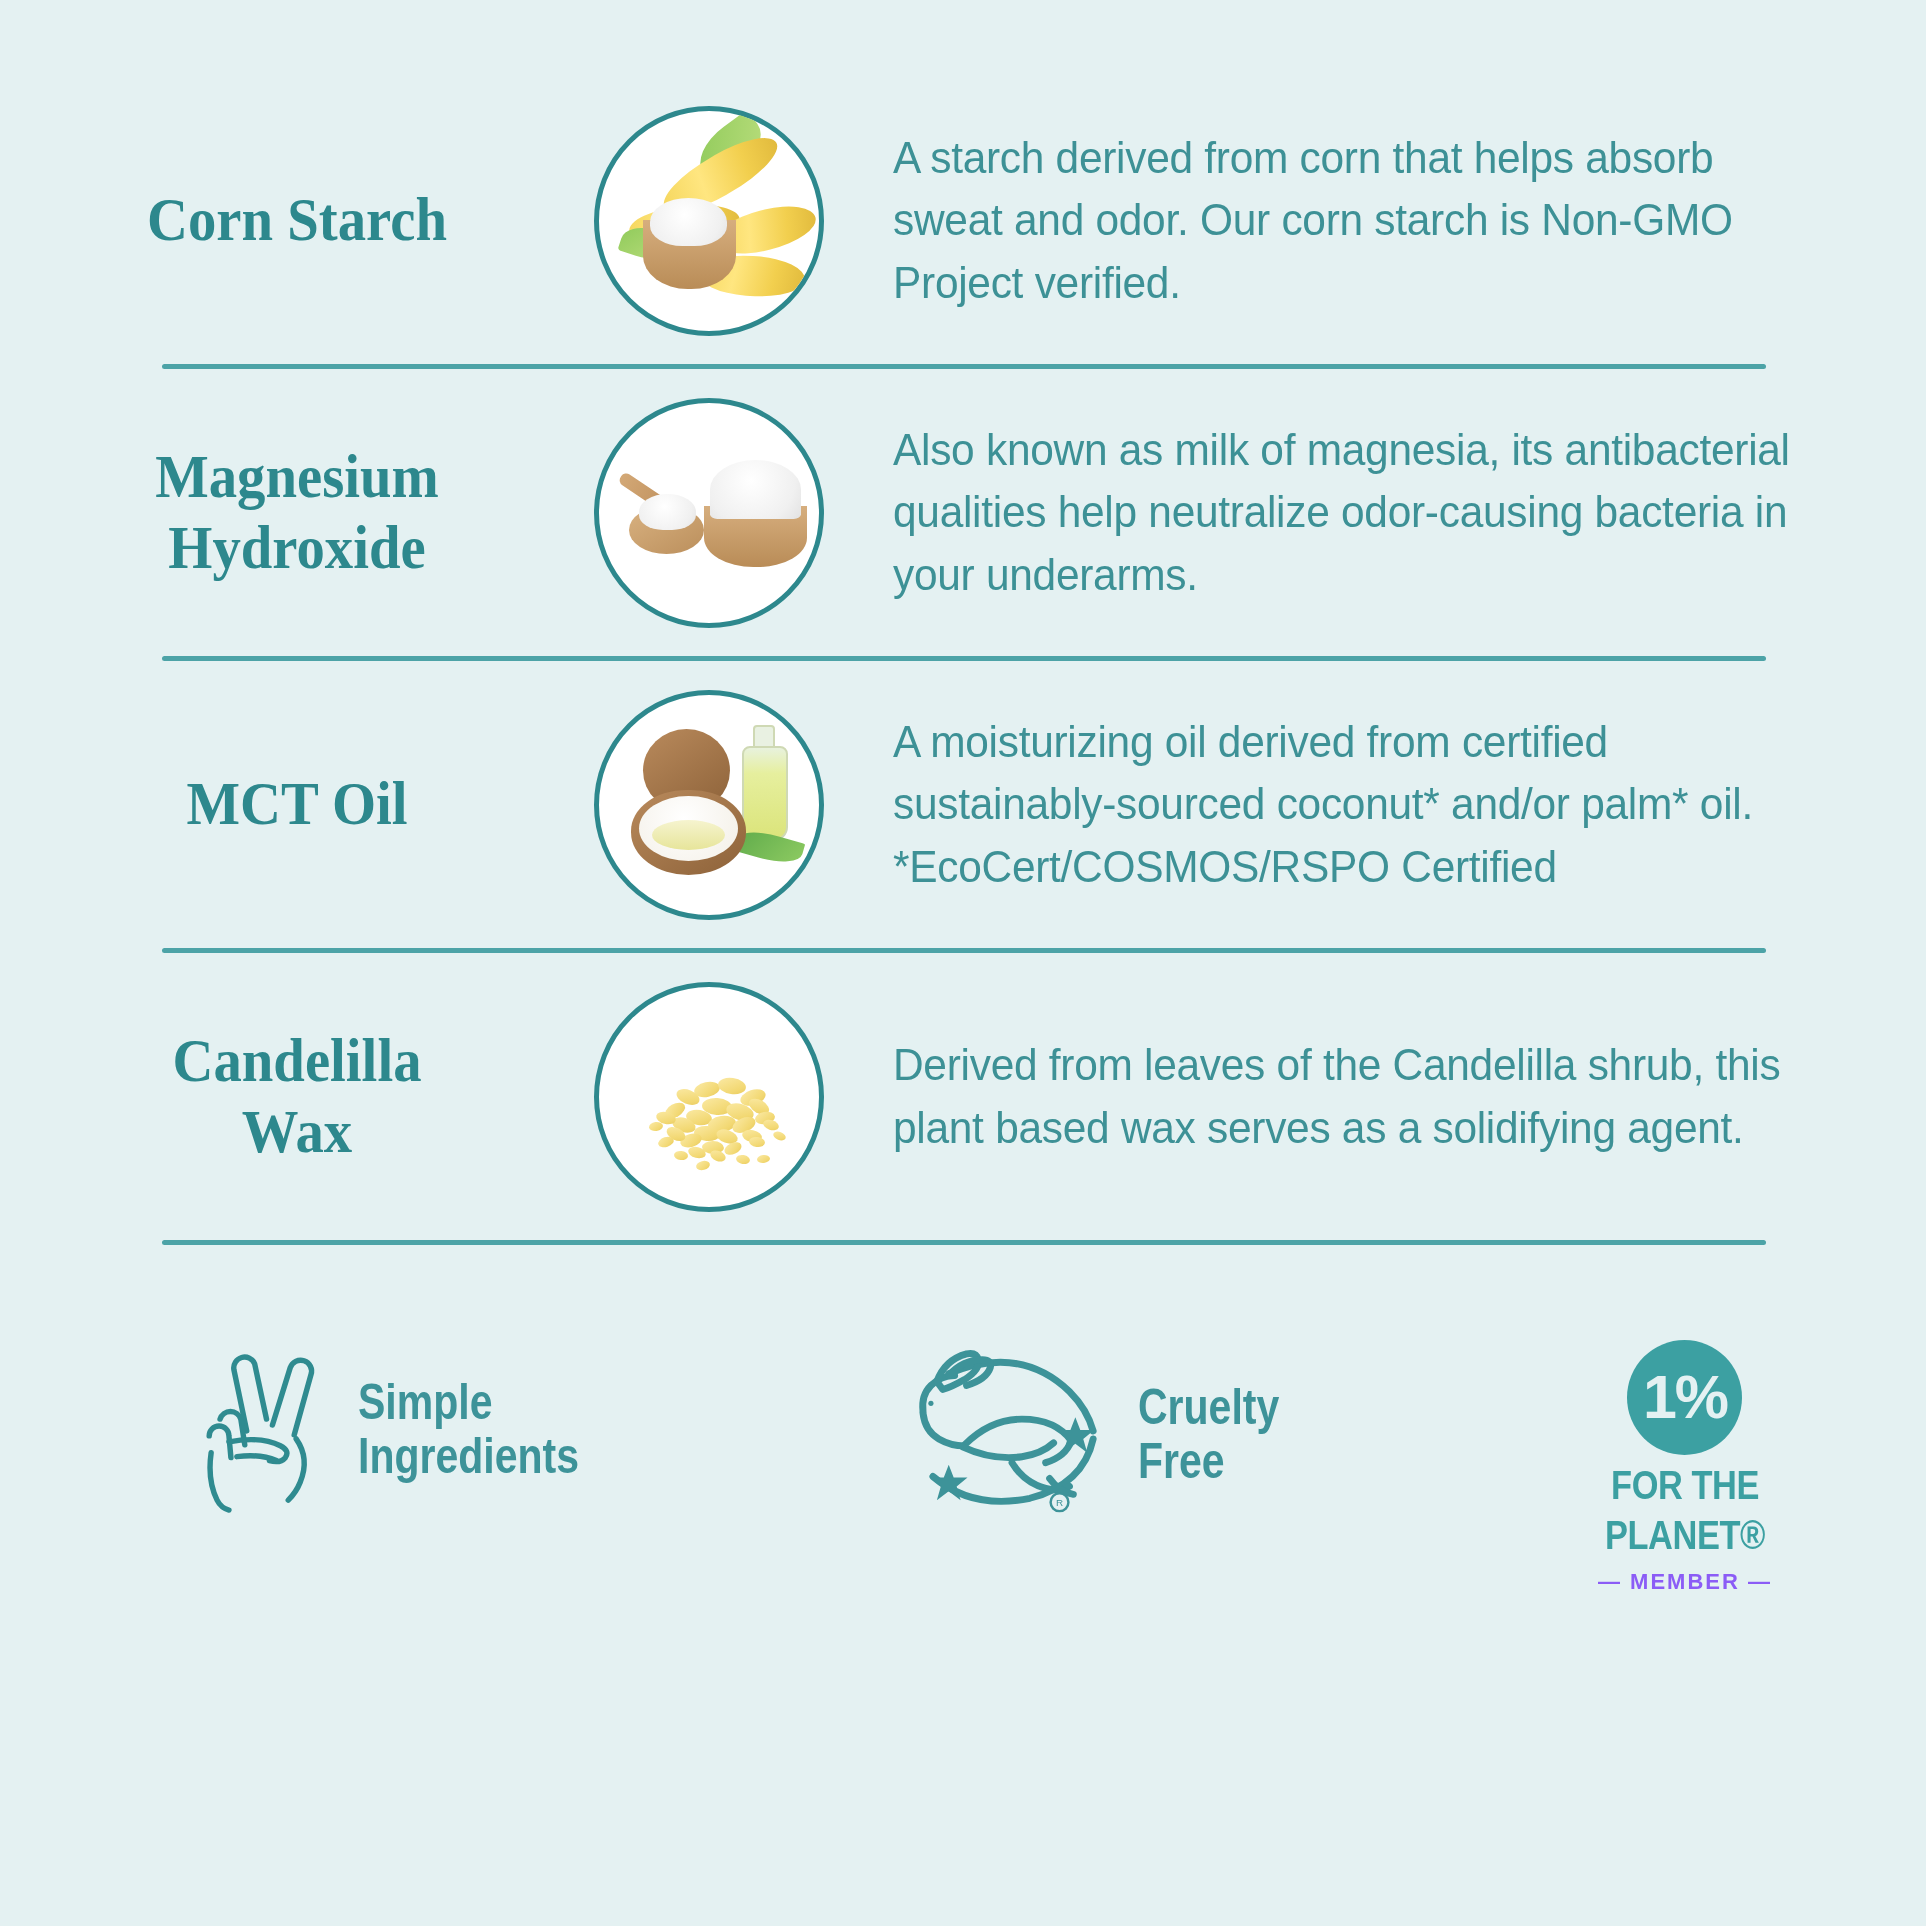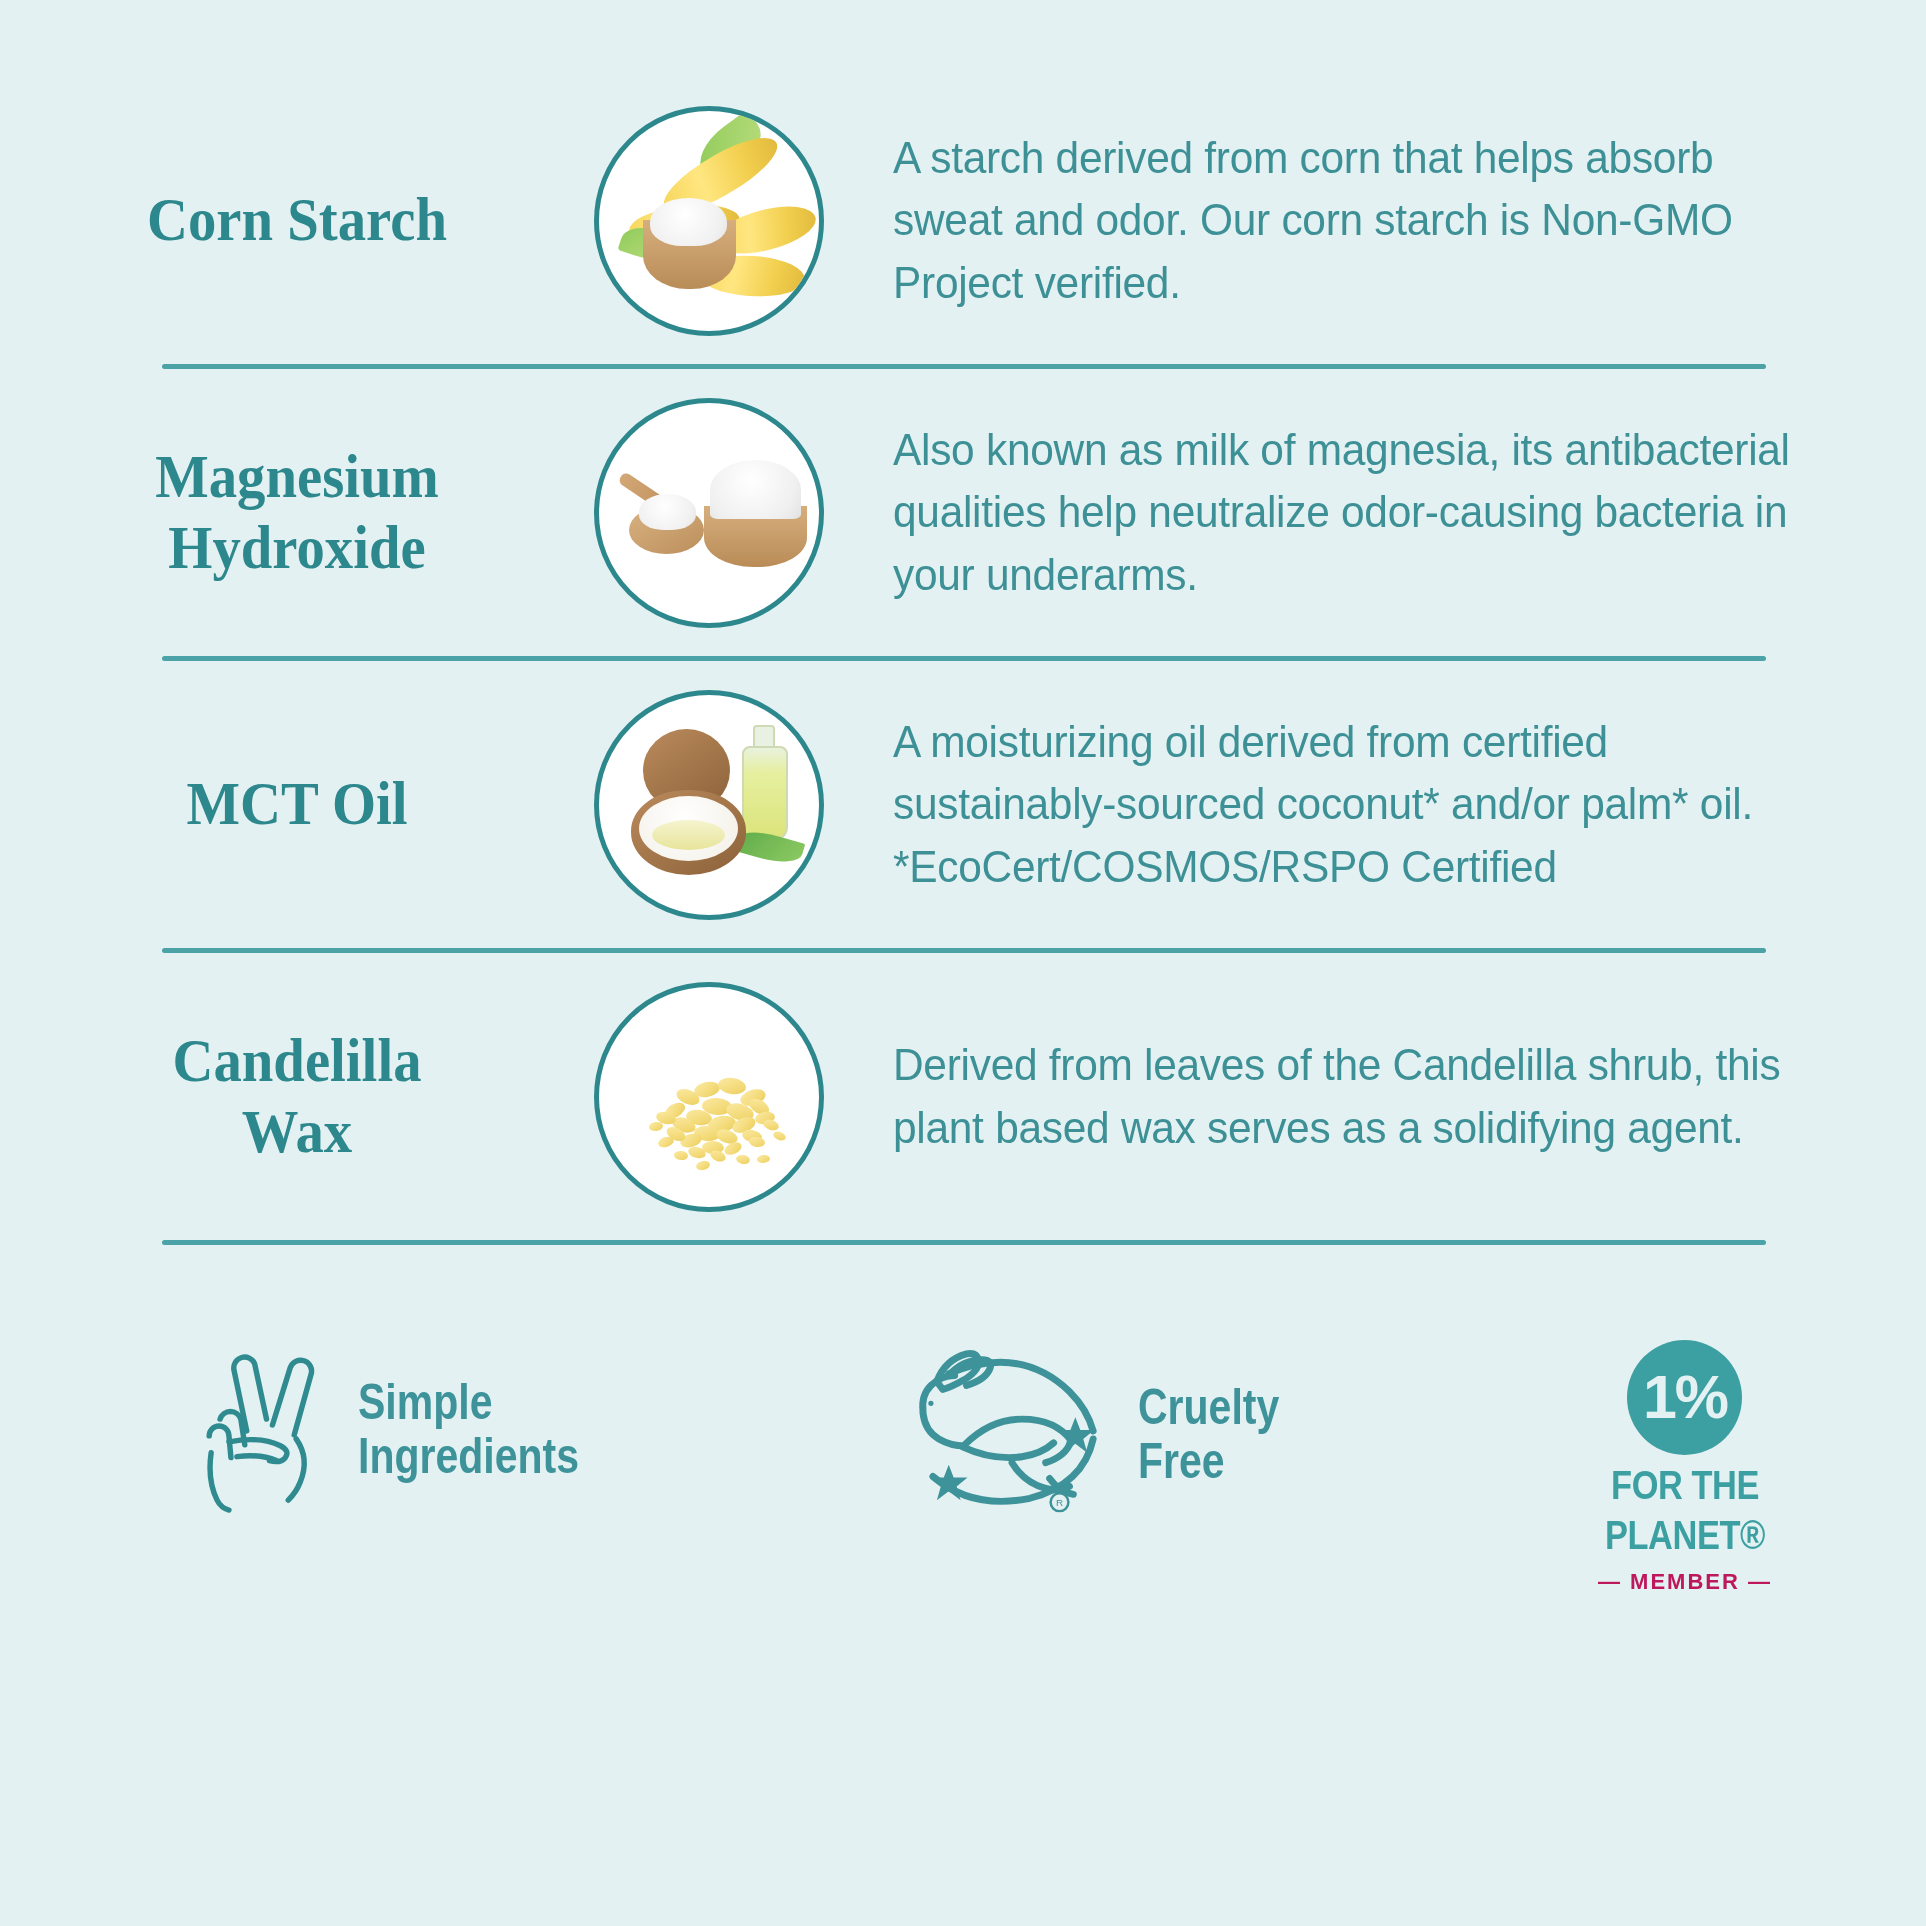--- a/index.html
+++ b/index.html
@@ -221,21 +221,21 @@
     color:#3ca0a2;
     text-align:center;
     transform:scaleX(0.86);
     letter-spacing:-0.5px;
   }
   .planet-member{
     font-family:"Liberation Sans", sans-serif;
     font-weight:700;
     font-size:22px;
     letter-spacing:2px;
-    color:#be185d;
+    color:#8b5cf6;
     text-align:center;
     margin-top:4px;
   }
 </style>
 </head>
 <body>
 
 <div class="page">
 
 

